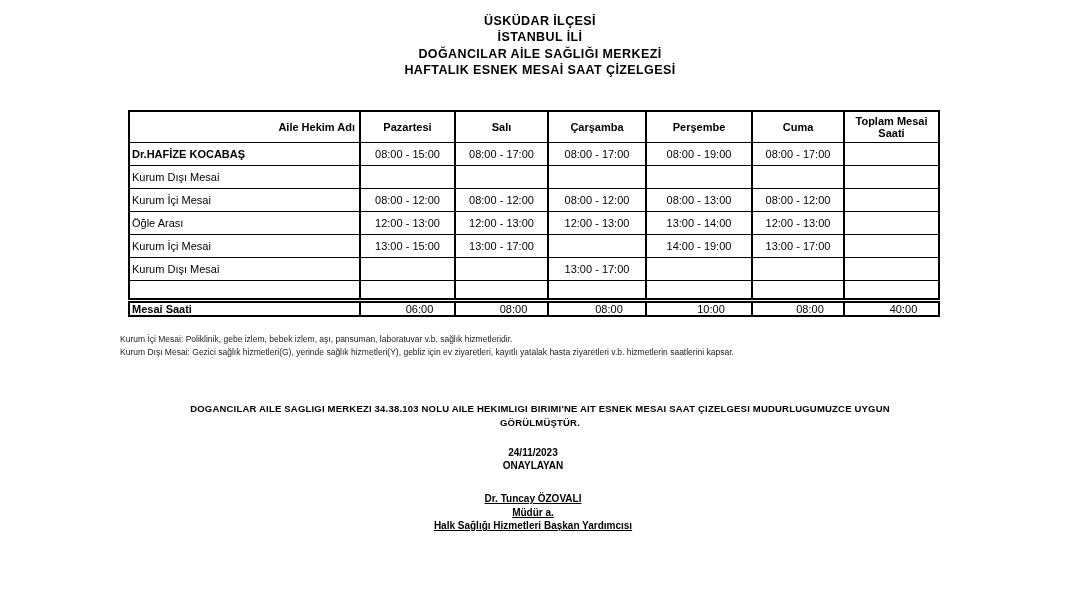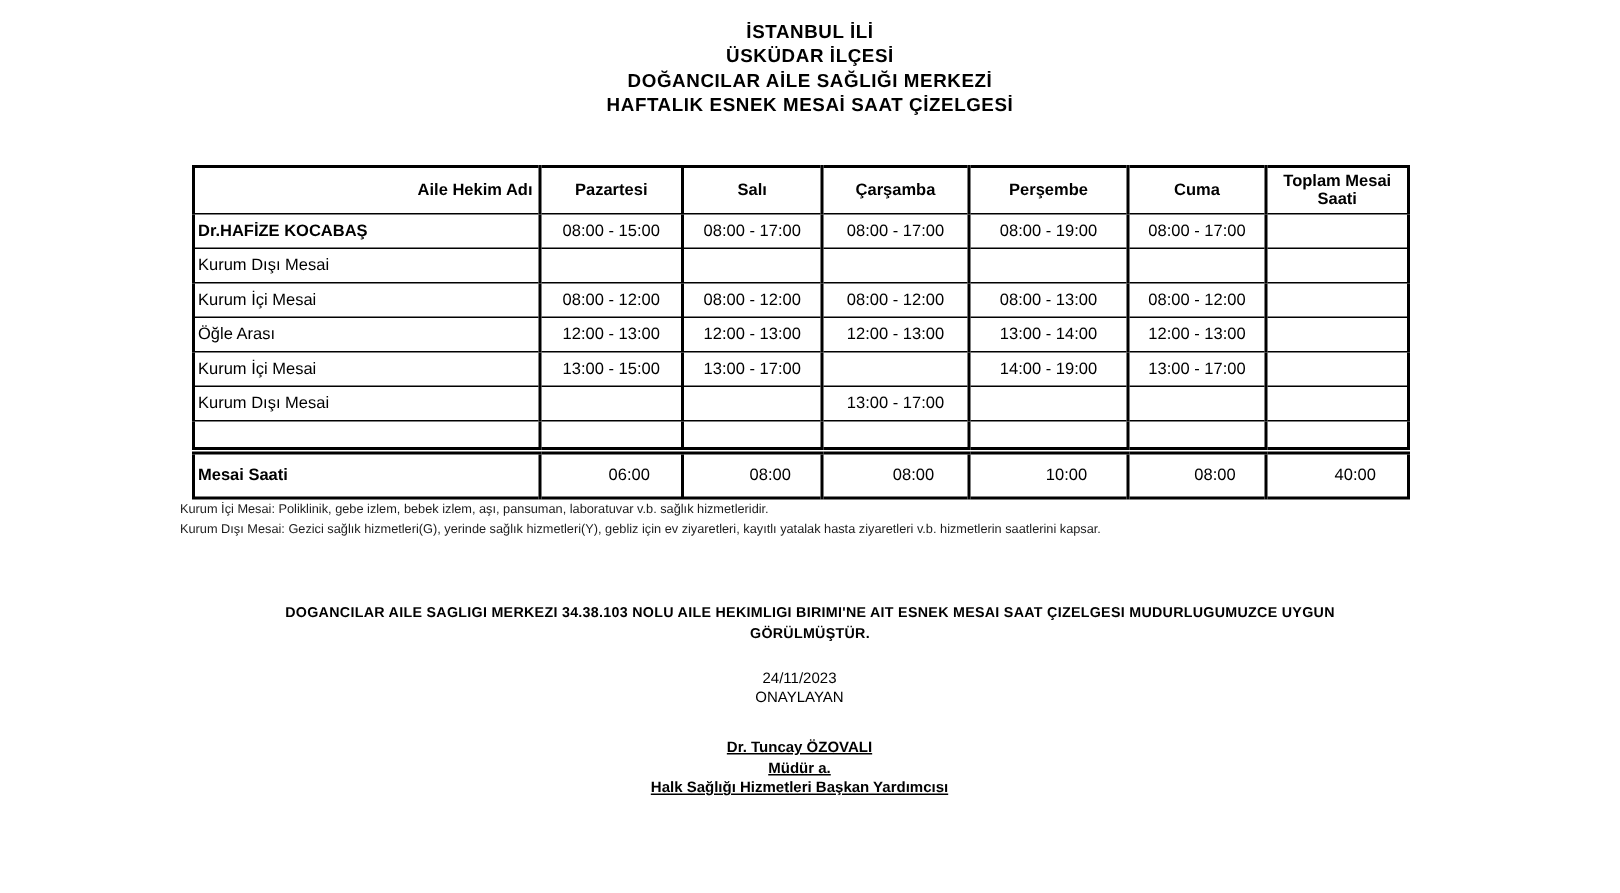--- a/index.html
+++ b/index.html
@@ -39,59 +39,59 @@
     white-space:nowrap;
     overflow:hidden;
   }
   table.schedule thead th { height:31px; font-weight:bold; font-size:11px; }
   table.schedule thead th:first-child { text-align:right; padding-left:6px; }
   table.schedule thead th:last-child { white-space:normal; line-height:12px; }
   table.schedule tbody tr { height:23px; }
   table.schedule tbody tr.spacer-row { height:20px; }
   table.schedule td.label-cell { text-align:left; padding-left:2px; }
   table.schedule td.bold, table.schedule tfoot td.label-cell { font-weight:bold; }
-  table.schedule tfoot tr { height:32px; }
+  table.schedule tfoot tr { height:16px; }
   table.schedule tfoot td { border-top:5px double #000;padding-left:28px; }
 
   
   .footnotes {
     position:absolute; top:333px; left:120px; width:820px;
   }
   .footnote { font-size:8.5px; line-height:13px; color:#1a1a1a; }
 
   
   .approval {
     position:absolute; top:402px; left:160px; width:760px;
     text-align:center; font-size:9.5px; font-weight:bold; line-height:14px;
     letter-spacing:.2px;
   }
 
   
   .date-block {
     position:absolute; top:447px; left:0; width:1066px;
     text-align:center;
   }
-  .date-line, .approver-line { font-size:10px; font-weight:normal; line-height:12.5px; }
+  .date-line, .approver-line { font-size:10px; font-weight:bold; line-height:12.5px; }
 
   
   .signature-block {
     position:absolute; top:492px; left:0; width:1066px;
     text-align:center;
     text-decoration:underline;
   }
   .signature-line { font-size:10px; font-weight:bold; line-height:13.5px; }
 </style>
 </head>
 <body>
 
 <div class="page">
 
   <div class="titles">
+    <div class="title-line">ÜSKÜDAR İLÇESİ</div>
     <div class="title-line">İSTANBUL İLİ</div>
-    <div class="title-line">ÜSKÜDAR İLÇESİ</div>
     <div class="title-line">DOĞANCILAR AİLE SAĞLIĞI MERKEZİ</div>
     <div class="title-line">HAFTALIK ESNEK MESAİ SAAT ÇİZELGESİ</div>
   </div>
 
   <table class="schedule">
     <colgroup>
         <col style="width: 231px;">
         <col style="width: 95px;">
         <col style="width: 93px;">
         <col style="width: 98px;">

